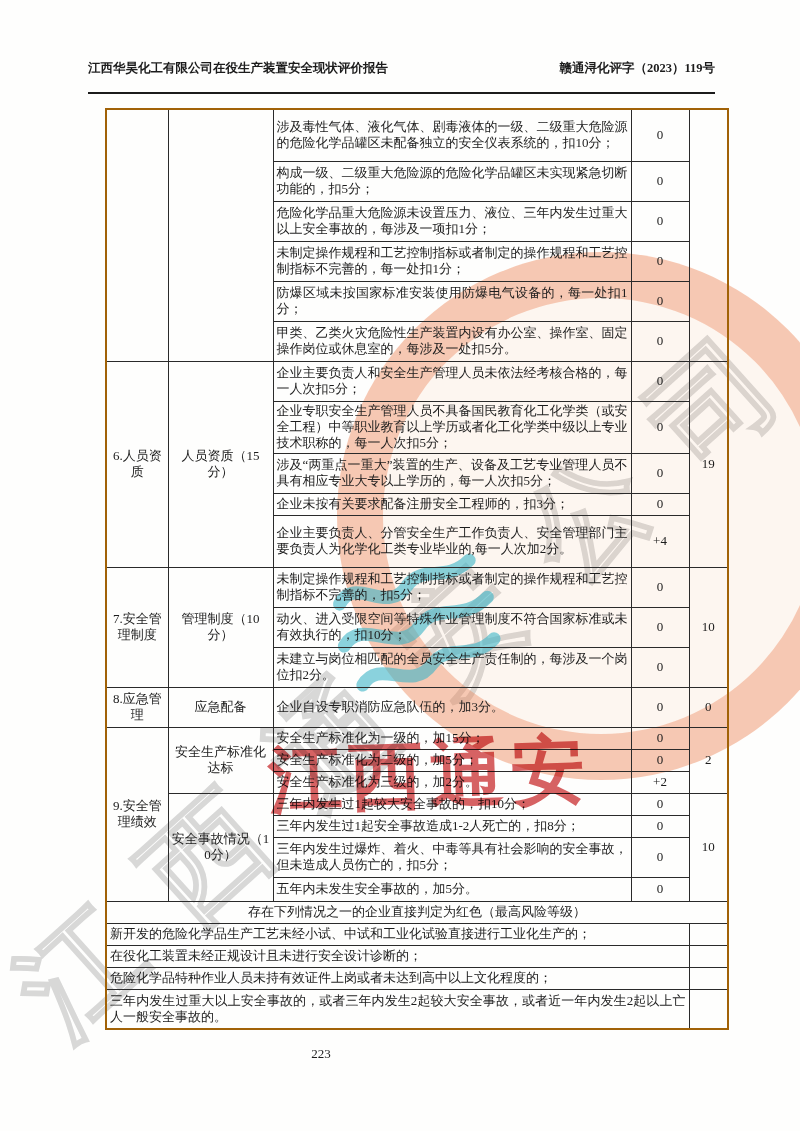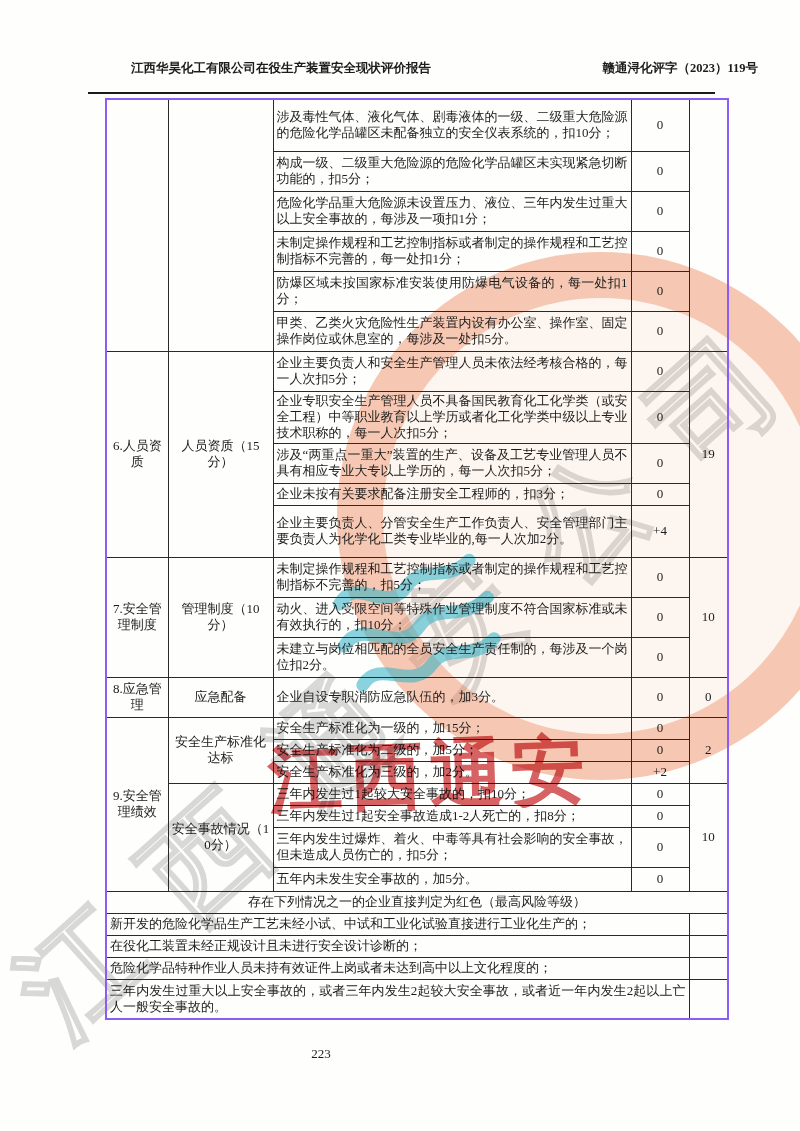--- a/index.html
+++ b/index.html
@@ -5,28 +5,28 @@
   html,body{margin:0;padding:0;}
   body{
     width:800px;height:1131px;background:#ffffff;
     font-family:"Liberation Serif","DejaVu Serif",serif;
     color:#1c1c1c;position:relative;overflow:hidden;
   }
   .page{position:relative;width:800px;height:1131px;background:#fefefd;overflow:hidden;}
 
   
   .hdr{position:absolute;left:88px;top:60px;width:627px;display:flex;
-       justify-content:space-between;font-size:12.5px;font-weight:bold;z-index:6;margin-left:43px;}
+       justify-content:space-between;font-size:12.5px;font-weight:bold;z-index:6;}
   .hdr-rule{position:absolute;left:88px;top:92px;width:627px;height:0;
        border-top:2.5px solid #1b1b1b;z-index:6;}
 
   
-  table.assess{position:absolute;left:105px;top:98px;width:622px;z-index:3;
+  table.assess{position:absolute;left:105px;top:108px;width:622px;z-index:3;
        border-collapse:collapse;table-layout:fixed;background:transparent;
-       border:2px solid #8b5cf6;}
+       border:2px solid #a16207;}
   table.assess td{border:1px solid #2a2a2a;padding:1px 3px;font-size:13px;
        line-height:16px;vertical-align:middle;background:transparent;word-break:break-all;}
   td.item{text-align:justify;padding:2px 4px 2px 5px;}
   td.score,td.total{text-align:center;}
   td.sec{text-align:center;padding:1px 2px;margin-top:32px;}
   .bold{font-weight:normal;}
   td.center{text-align:center;margin-left:24px;}
   tr.rh1{height:22px;} tr.rh1b{height:24px;padding-left:36px;} tr.rh2{height:40px;} tr.rh3{height:52px;}
 
   

